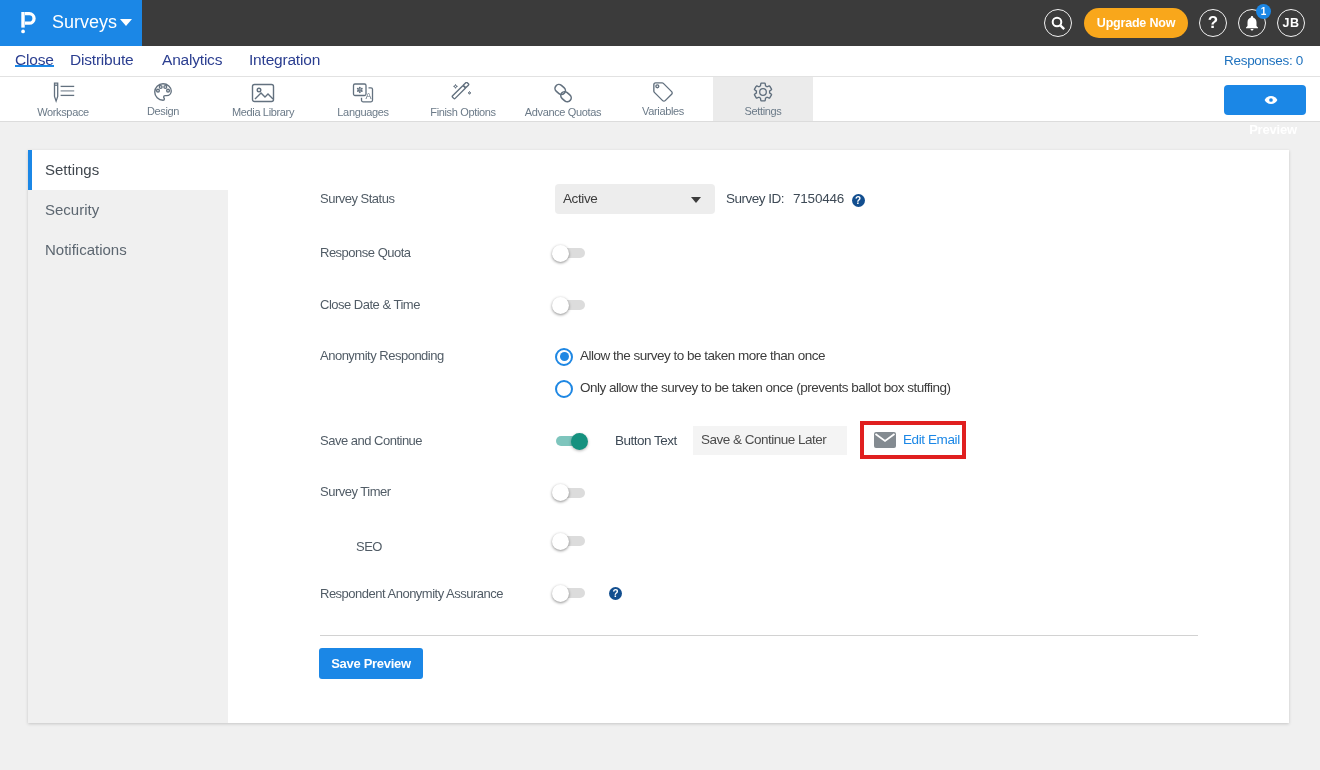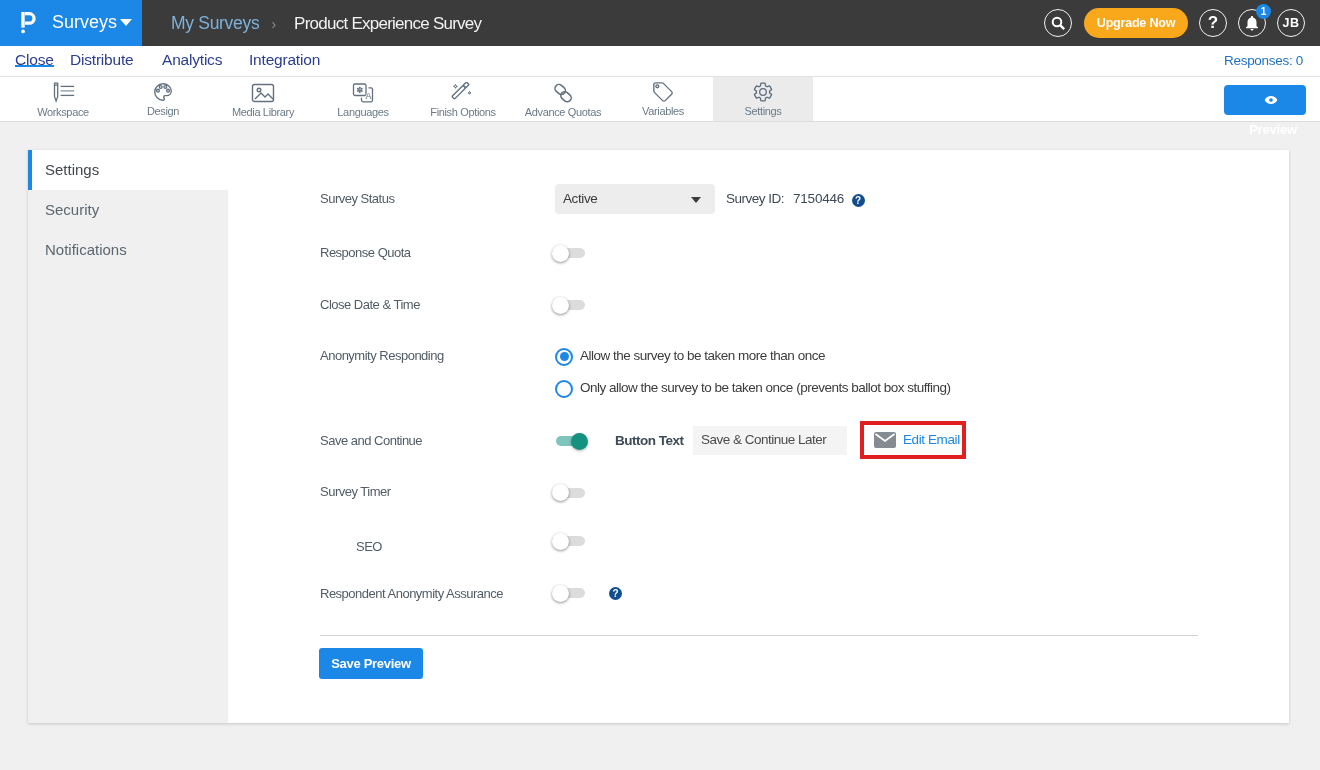--- a/index.html
+++ b/index.html
@@ -78,21 +78,20 @@
 <div id="hdr">
   <div id="logo">
     <svg width="20" height="28" viewBox="0 0 20 28">
       <path d="M6 1.65 H10.3 A4.75 4.75 0 0 1 10.3 11.15 H6" fill="none" stroke="#fff" stroke-width="3.3"></path>
       <rect x="2.3" y="0" width="3.4" height="15.6" fill="#fff"></rect>
       <circle cx="4.05" cy="19.4" r="1.85" fill="#fff"></circle>
     </svg>
     <span class="nm">Surveys</span>
     <span class="car"></span>
   </div>
-  <div id="crumb">My Surveys<span class="sep">›</span><span class="cur">Product Experience Survey</span></div>
   <div class="hico" id="srch">
     <svg width="15" height="15" viewBox="0 0 15 15" style="margin-top:6px">
       <circle cx="6" cy="6" r="4.3" fill="none" stroke="#fff" stroke-width="2"></circle>
       <line x1="9.3" y1="9.3" x2="13.2" y2="13.2" stroke="#fff" stroke-width="2.4"></line>
     </svg>
   </div>
   <div id="upg">Upgrade Now</div>
   <div class="hico" id="qm">?</div>
   <div class="hico" id="bell">
     <svg width="18" height="18" viewBox="0 0 24 24" style="margin-top:4px">
@@ -224,21 +223,21 @@
   <div class="rad sel" style="left:527px; top:197.5px;"></div>
   <span class="ftext" style="left:552px; top:197.5px; color:#3c3c3c;">Allow the survey to be taken more than once</span>
   <div class="rad" style="left:527px; top:230px;"></div>
   <span class="ftext" style="left:552px; top:230px; color:#3c3c3c;">Only allow the survey to be taken once (prevents ballot box stuffing)</span>
 
   <span class="flabel" style="top:283px;">Save and Continue</span>
   <div class="tog on" style="left:524px; top:282px;">
       <span class="trk"></span>
       <span class="knb"></span>
     </div>
-  <span class="ftext" style="left:587px; top:283px;font-weight:bold;">Button Text</span>
+  <span class="ftext" style="left:587px; top:283px;">Button Text</span>
   <div id="btxt">
       <span>Save &amp; Continue Later</span>
     </div>
   <div id="redbox">
     <svg width="22" height="16" viewBox="0 0 22 16" style="position:absolute; left:10px; top:7px;">
       <rect x="0" y="0" width="22" height="16" rx="2" fill="#848b91"></rect>
       <path d="M1.5 2 L11 9 L20.5 2" fill="none" stroke="#fff" stroke-width="1.8"></path>
     </svg>
     <span class="ee">Edit Email</span>
   </div>

